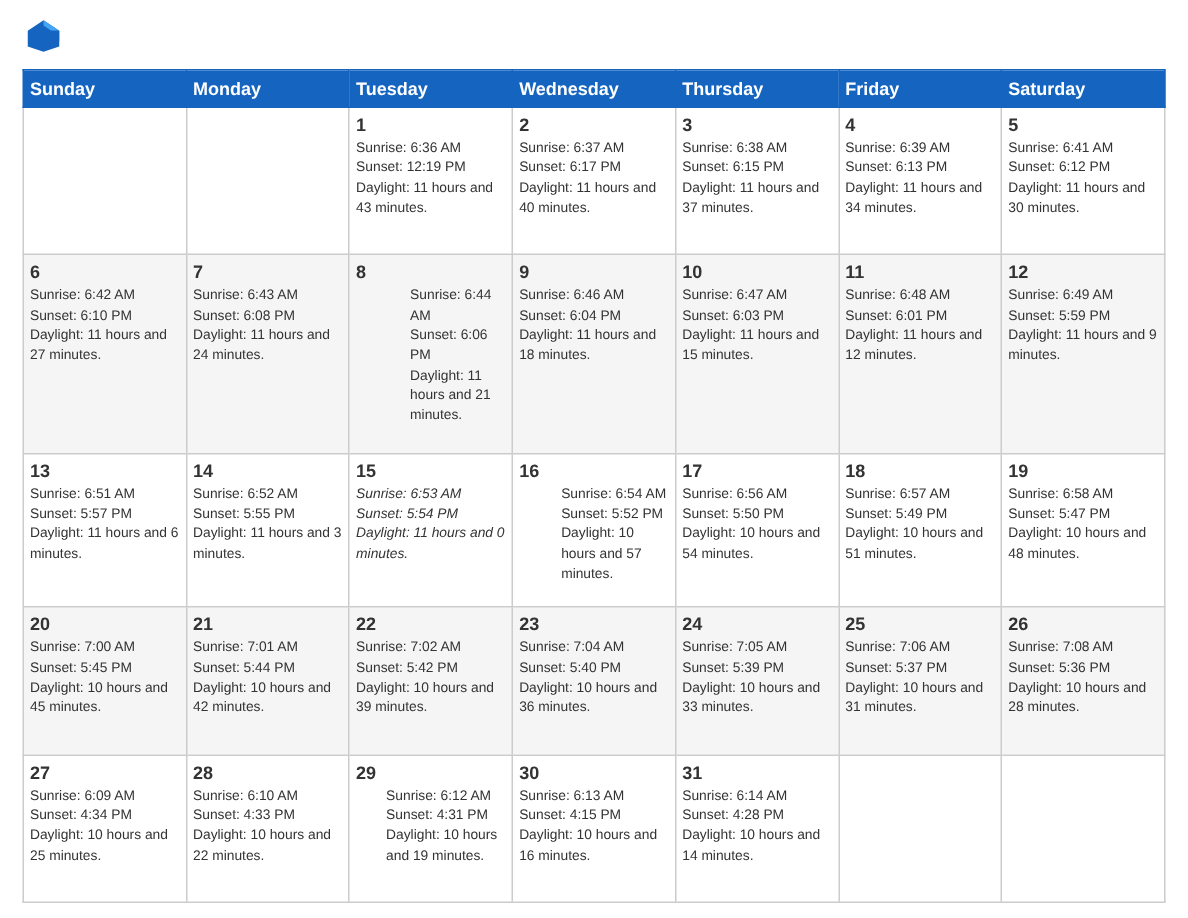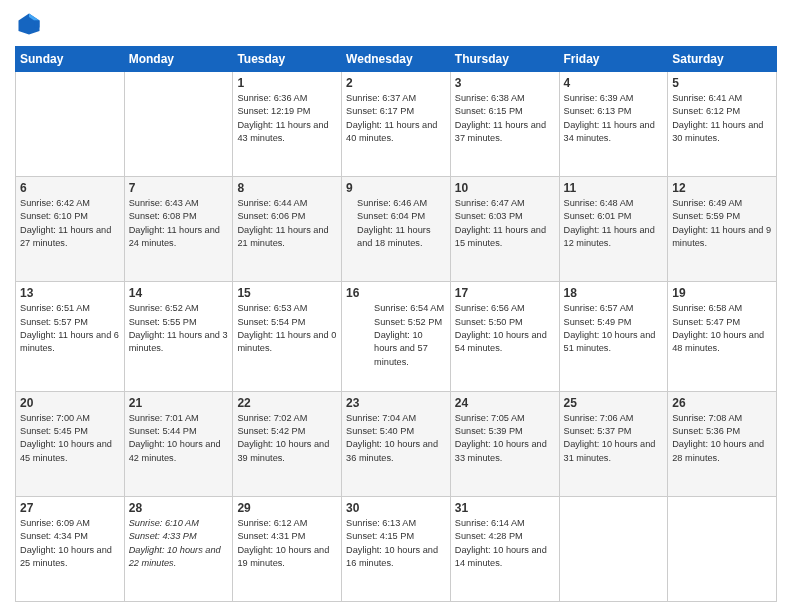--- a/index.html
+++ b/index.html
@@ -172,27 +172,27 @@
 Daylight: 11 hours and 27 minutes.</div>
           </td>
           <td>
             <span class="day-num">7</span>
             <div class="day-info" style="white-space: pre-line;">Sunrise: 6:43 AM
 Sunset: 6:08 PM
 Daylight: 11 hours and 24 minutes.</div>
           </td>
           <td>
             <span class="day-num">8</span>
-            <div class="day-info" style="white-space: pre-line;">Sunrise: 6:44 AM
+            <div class="day-info" style="white-space: pre-line; margin-left: 36px;">Sunrise: 6:44 AM
 Sunset: 6:06 PM
 Daylight: 11 hours and 21 minutes.</div>
           </td>
           <td>
             <span class="day-num">9</span>
-            <div class="day-info" style="white-space: pre-line; margin-left: 11px;">Sunrise: 6:46 AM
+            <div class="day-info" style="white-space: pre-line;">Sunrise: 6:46 AM
 Sunset: 6:04 PM
 Daylight: 11 hours and 18 minutes.</div>
           </td>
           <td>
             <span class="day-num">10</span>
             <div class="day-info" style="white-space: pre-line;">Sunrise: 6:47 AM
 Sunset: 6:03 PM
 Daylight: 11 hours and 15 minutes.</div>
           </td>
           <td>
@@ -216,21 +216,21 @@
 Daylight: 11 hours and 6 minutes.</div>
           </td>
           <td>
             <span class="day-num">14</span>
             <div class="day-info" style="white-space: pre-line;">Sunrise: 6:52 AM
 Sunset: 5:55 PM
 Daylight: 11 hours and 3 minutes.</div>
           </td>
           <td>
             <span class="day-num">15</span>
-            <div class="day-info" style="white-space: pre-line;">Sunrise: 6:53 AM
+            <div class="day-info" style="white-space: pre-line; font-style: italic;">Sunrise: 6:53 AM
 Sunset: 5:54 PM
 Daylight: 11 hours and 0 minutes.</div>
           </td>
           <td>
             <span class="day-num">16</span>
             <div class="day-info" style="white-space: pre-line; margin-left: 28px;">Sunrise: 6:54 AM
 Sunset: 5:52 PM
 Daylight: 10 hours and 57 minutes.</div>
           </td>
           <td>
@@ -298,27 +298,27 @@
         </tr>
         <tr>
           <td>
             <span class="day-num">27</span>
             <div class="day-info" style="white-space: pre-line;">Sunrise: 6:09 AM
 Sunset: 4:34 PM
 Daylight: 10 hours and 25 minutes.</div>
           </td>
           <td>
             <span class="day-num">28</span>
-            <div class="day-info" style="white-space: pre-line; font-style: italic;">Sunrise: 6:10 AM
+            <div class="day-info" style="white-space: pre-line;">Sunrise: 6:10 AM
 Sunset: 4:33 PM
 Daylight: 10 hours and 22 minutes.</div>
           </td>
           <td>
             <span class="day-num">29</span>
-            <div class="day-info" style="white-space: pre-line;">Sunrise: 6:12 AM
+            <div class="day-info" style="white-space: pre-line; margin-left: 20px;">Sunrise: 6:12 AM
 Sunset: 4:31 PM
 Daylight: 10 hours and 19 minutes.</div>
           </td>
           <td>
             <span class="day-num">30</span>
             <div class="day-info" style="white-space: pre-line;">Sunrise: 6:13 AM
 Sunset: 4:15 PM
 Daylight: 10 hours and 16 minutes.</div>
           </td>
           <td>

